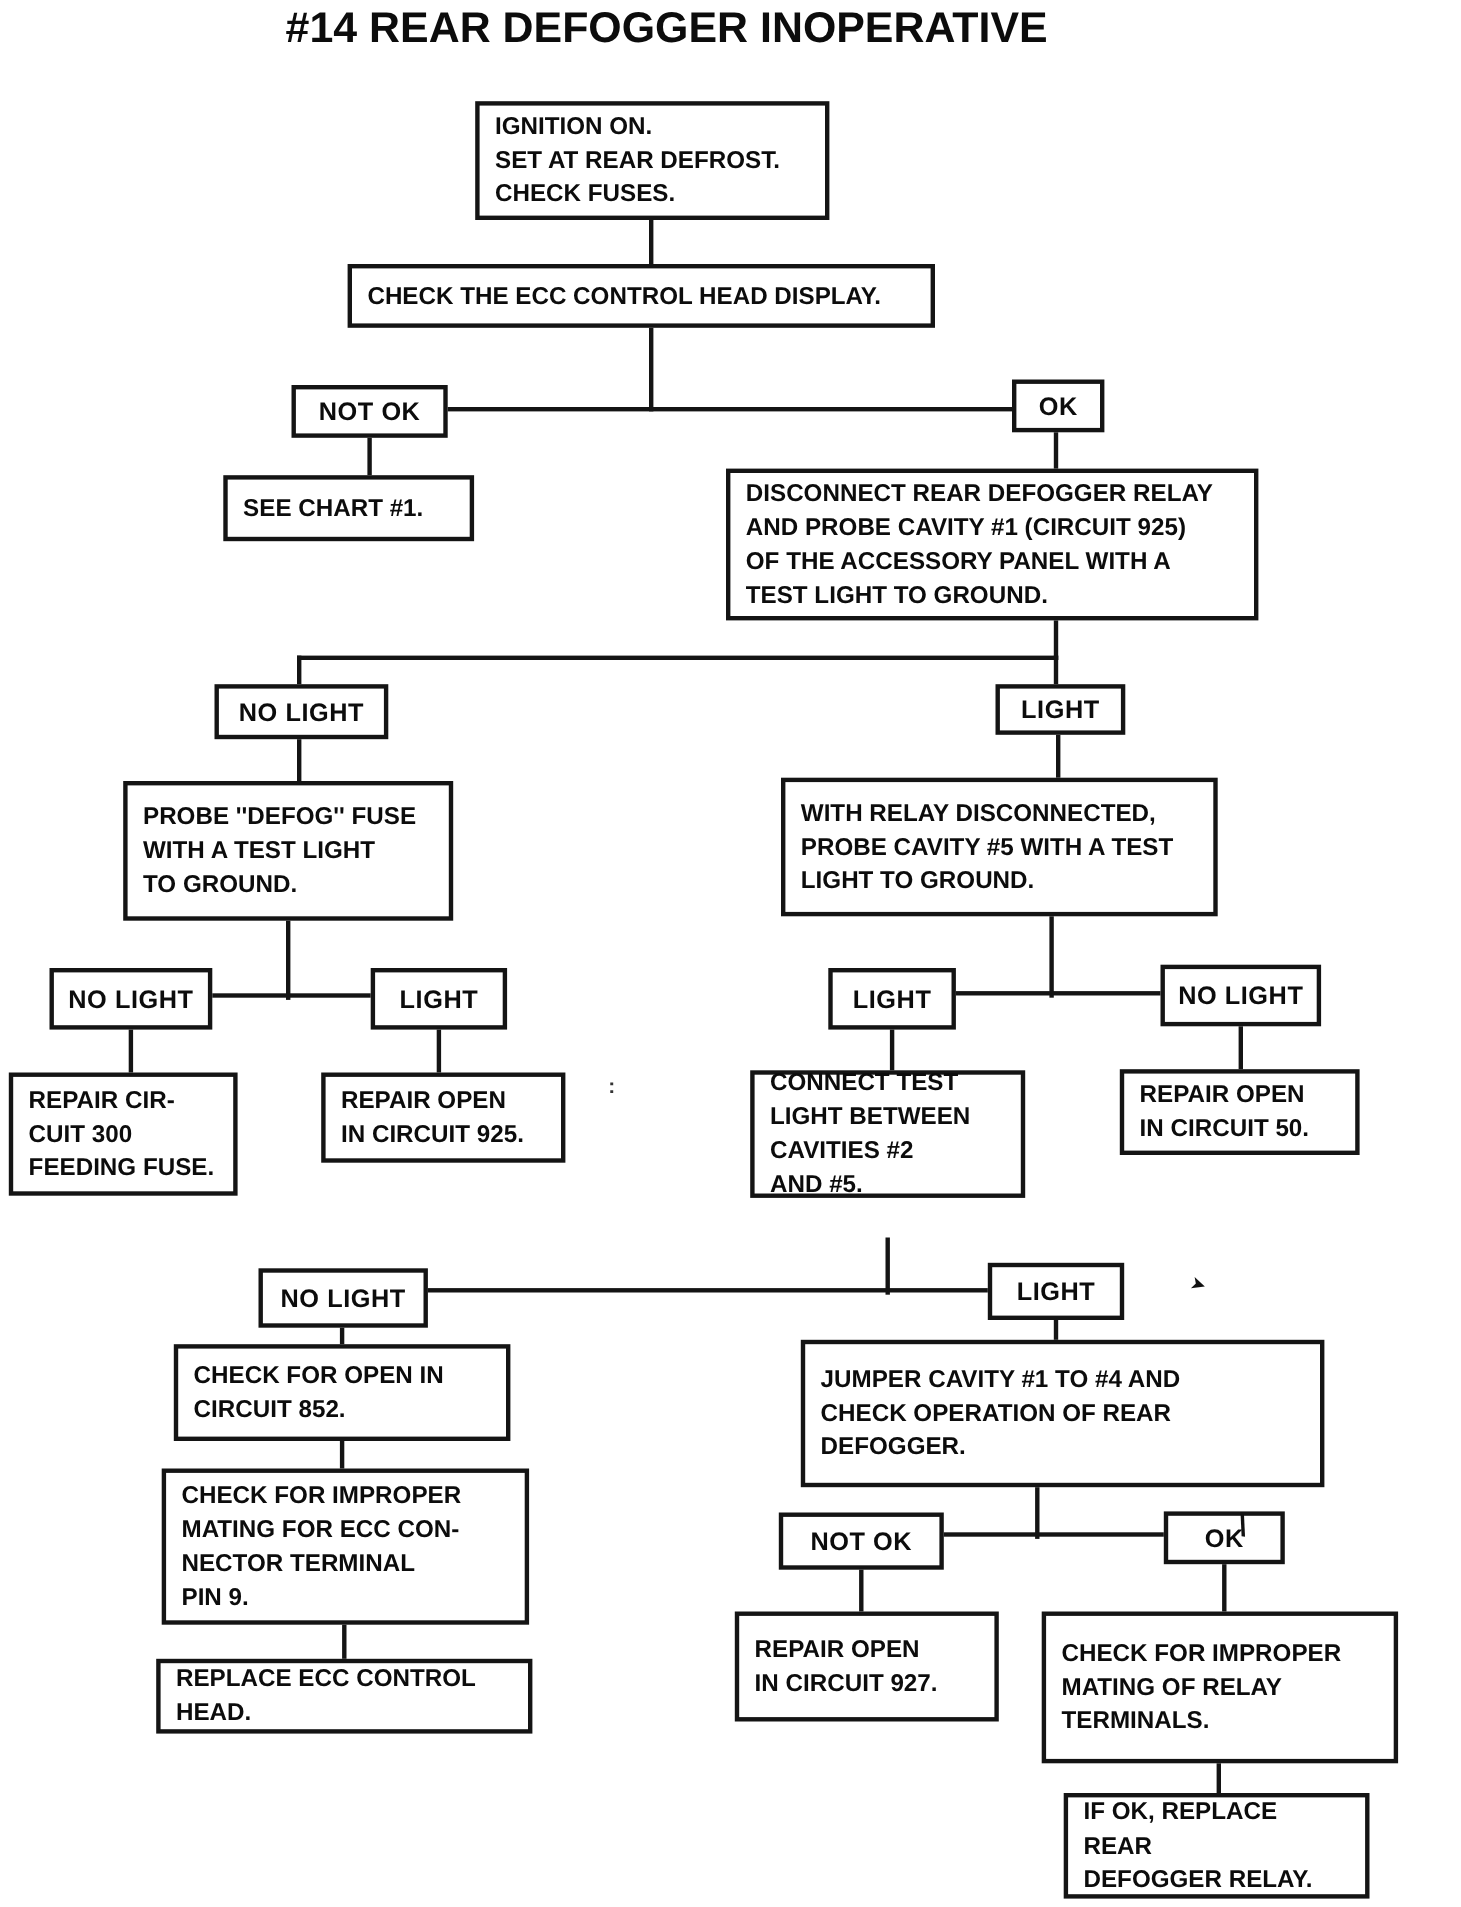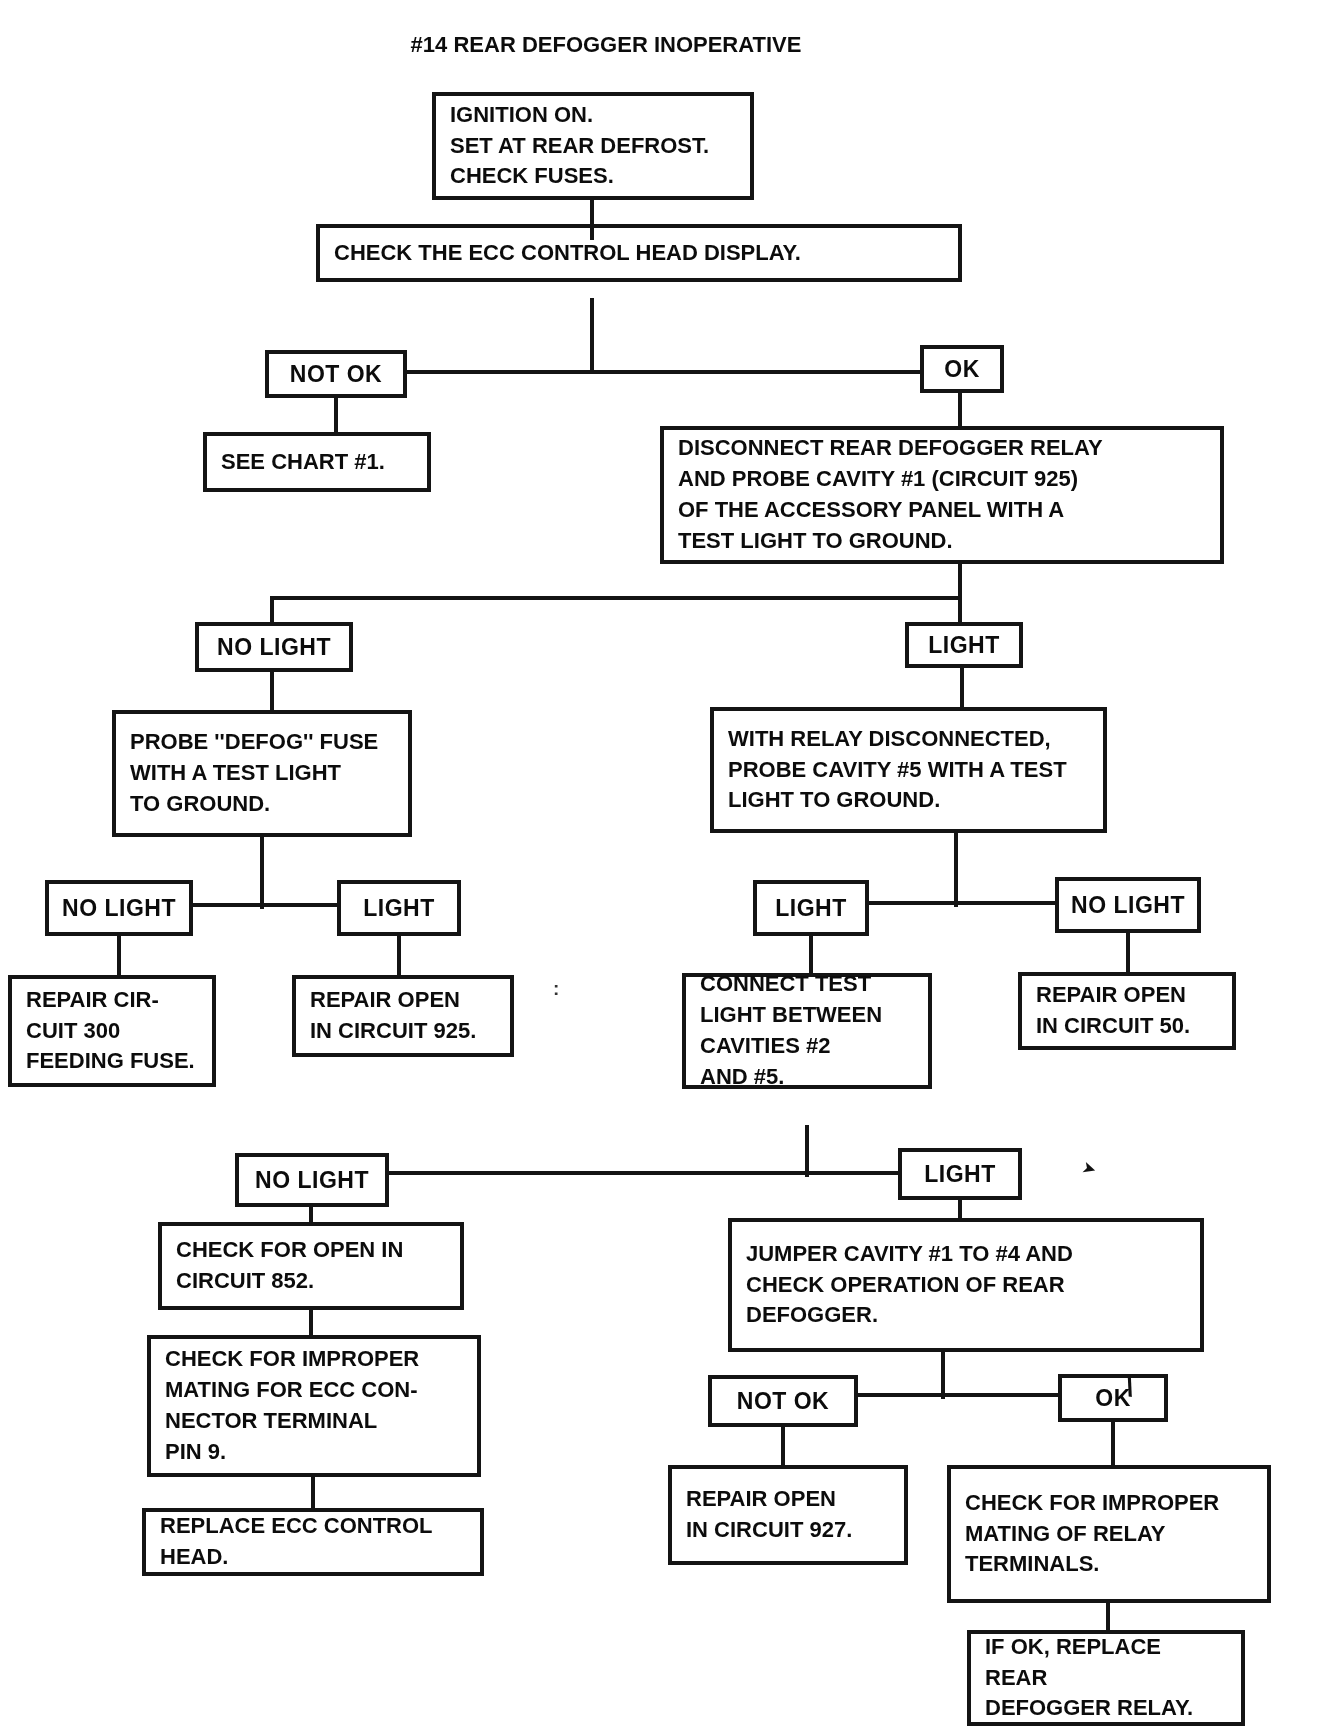--- a/index.html
+++ b/index.html
@@ -3,23 +3,22 @@
 <meta charset="utf-8">
 <style>
   html,body{margin:0;padding:0;}
   body{
     width:1328px;height:1734px;position:relative;background:#ffffff;
     font-family:"Liberation Sans","DejaVu Sans",sans-serif;
     color:#0c0c0c;overflow:hidden;
   }
   .title{
     position:absolute;top:4px;left:0;width:1212px;
-    text-align:center;font-size:22px;font-weight:700;letter-spacing:0px;
+    text-align:center;font-size:39px;font-weight:700;letter-spacing:0px;
     white-space:nowrap;
-    margin-top:28px;
   }
   .box{
     position:absolute;border:4px solid #141414;background:#fff;
     box-sizing:border-box;display:flex;flex-direction:column;justify-content:center;
     font-weight:700;white-space:pre-line;
   }
   .content{
     font-size:22px;line-height:1.4;text-align:left;padding:20px 14px;
   }
   .label{
@@ -34,25 +33,25 @@
   .ink.speck{font-size:19px;color:#333;}
 </style>
 </head>
 <body>
 
 <div class="title">#14 REAR DEFOGGER INOPERATIVE</div>
 
 <div class="box content" style="left:432px;top:92px;width:322px;height:108px">IGNITION ON.
 SET AT REAR DEFROST.
 CHECK FUSES.</div>
-<div class="box content" style="left:316px;top:224px;width:646px;height:58px">CHECK THE ECC CONTROL HEAD DISPLAY.</div>
+<div class="box content" style="left:316px;top:240px;width:534px;height:58px">CHECK THE ECC CONTROL HEAD DISPLAY.</div>
 <div class="box label" style="left:265px;top:350px;width:142px;height:48px">NOT OK</div>
 <div class="box label" style="left:920px;top:345px;width:84px;height:48px">OK</div>
 <div class="box content" style="left:203px;top:432px;width:228px;height:60px">SEE CHART #1.</div>
-<div class="box content" style="left:660px;top:426px;width:564px;height:138px">DISCONNECT REAR DEFOGGER RELAY
+<div class="box content" style="left:660px;top:426px;width:484px;height:138px">DISCONNECT REAR DEFOGGER RELAY
 AND PROBE CAVITY #1 (CIRCUIT 925)
 OF THE ACCESSORY PANEL WITH A
 TEST LIGHT TO GROUND.</div>
 <div class="box label" style="left:195px;top:622px;width:158px;height:50px">NO LIGHT</div>
 <div class="box label" style="left:905px;top:622px;width:118px;height:46px">LIGHT</div>
 <div class="box content" style="left:112px;top:710px;width:300px;height:127px">PROBE ''DEFOG'' FUSE
 WITH A TEST LIGHT
 TO GROUND.</div>
 <div class="box label" style="left:45px;top:880px;width:148px;height:56px">NO LIGHT</div>
 <div class="box label" style="left:337px;top:880px;width:124px;height:56px">LIGHT</div>

